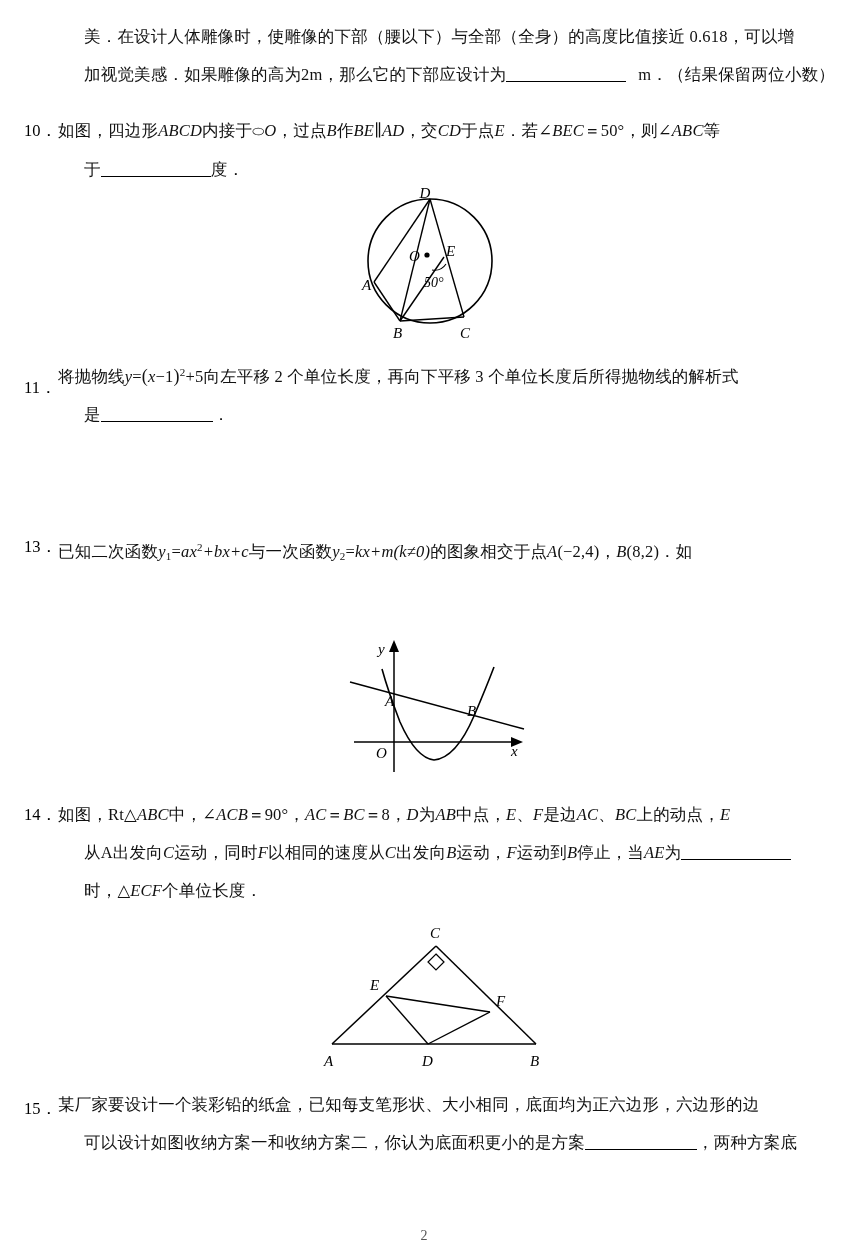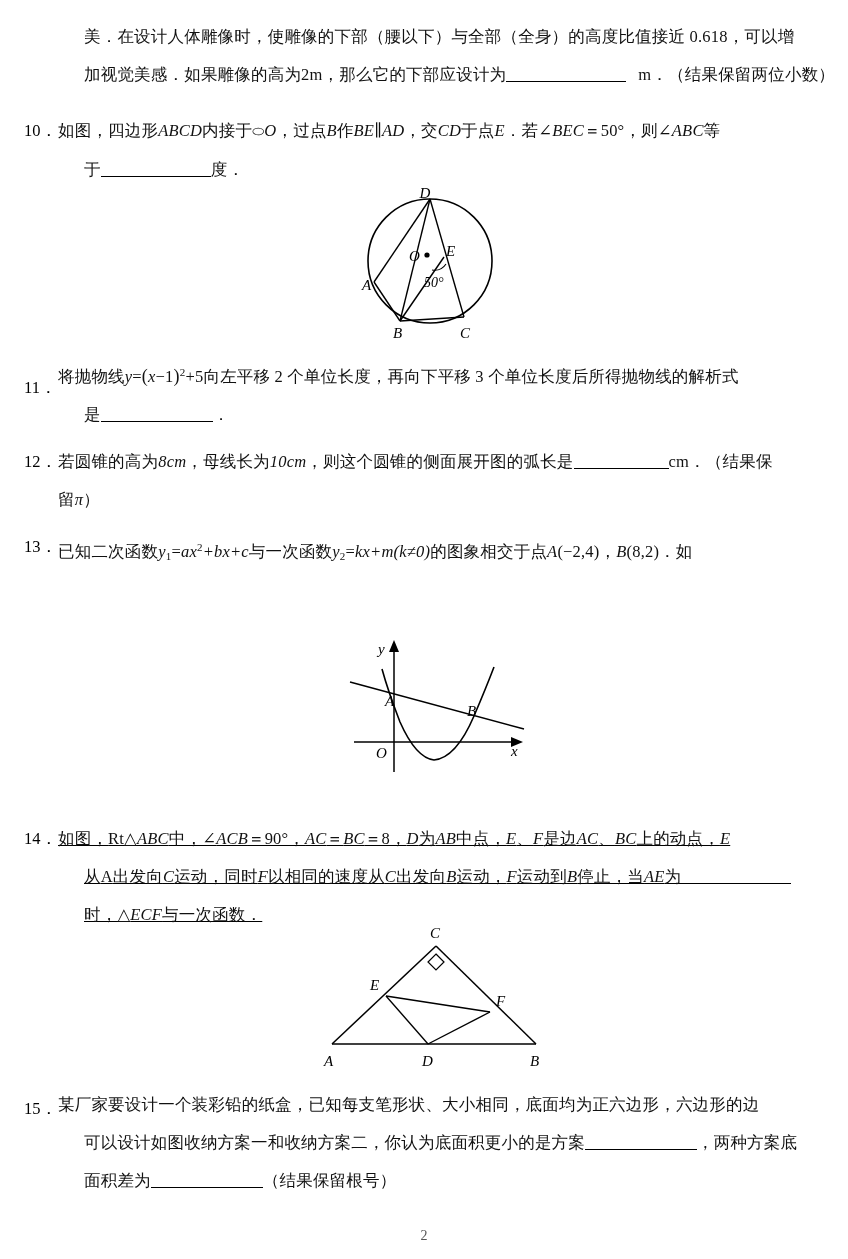--- a/index.html
+++ b/index.html
@@ -128,25 +128,20 @@
       <text x="72" y="101" font-size="14" font-style="normal">50°</text>
     </svg>
   </div>
 
   <div class="q-block" style="top:353px;">
     <div class="num" style="top:16px;">11．</div>
     <div class="line indent1"><span>将抛物线</span><span class="v">y</span><span class="vu">=</span><span class="vu" style="font-size:18px;">(</span><span class="v">x</span><span class="vu">−1</span><span class="vu" style="font-size:18px;">)</span><span class="sup" style="font-style:normal;">2</span><span class="vu">+5</span><span>向左平移 2 个单位长度，再向下平移 3 个单位长度后所得抛物线的解析式</span></div>
     <div class="line indent2"><span>是</span><span class="blank" style="width:112px;"></span><span>．</span></div>
   </div>
 
-  <div class="q-block" style="top:443px;">
-    <div class="num" style="top:0;">12．</div>
-    <div class="line indent1"><span>若圆锥的高为</span><span class="v">8cm</span><span>，母线长为</span><span class="v">10cm</span><span>，则这个圆锥的侧面展开图的弧长是</span><span class="blank" style="width:95px;"></span><span>cm．（结果保</span></div>
-    <div class="line indent1"><span>留</span><span class="v">π</span><span>）</span></div>
-  </div>
 
   <div class="q-block" style="top:528px;">
     <div class="num" style="top:0;">13．</div>
     <div class="line indent1"><span>已知二次函数</span><span class="v">y</span><span class="sub" style="font-style:normal;">1</span><span class="vu">=</span><span class="v">ax</span><span class="sup" style="font-style:normal;">2</span><span class="v">+bx+c</span><span>与一次函数</span><span class="v">y</span><span class="sub" style="font-style:normal;">2</span><span class="vu">=</span><span class="v">kx+m</span><span class="v">(k≠0)</span><span>的图象相交于点</span><span class="v">A</span><span class="vu">(−2,4)</span><span>，</span><span class="v">B</span><span class="vu">(8,2)</span><span>．如</span></div>
   </div>
 
   <div class="fig" style="top:636px; left:348px;">
     <svg width="180" height="140" viewBox="0 0 180 140">
 
       <line x1="6" y1="106" x2="163" y2="106" stroke="#000" stroke-width="1.5"></line>
@@ -159,25 +154,25 @@
 
       <line x1="2" y1="46" x2="176" y2="93" stroke="#000" stroke-width="1.5"></line>
       <text x="37" y="70" font-size="15">A</text>
       <text x="119" y="80" font-size="15">B</text>
       <text x="28" y="122" font-size="15">O</text>
       <text x="163" y="120" font-size="15">x</text>
       <text x="30" y="18" font-size="15">y</text>
     </svg>
   </div>
 
-  <div class="q-block" style="top:820px;text-decoration:underline;">
+  <div class="q-block" style="top:796px;">
     <div class="num" style="top:0;">14．</div>
     <div class="line indent1"><span>如图，</span><span class="vu">Rt△</span><span class="v">ABC</span><span>中，∠</span><span class="v">ACB</span><span>＝90°，</span><span class="v">AC</span><span>＝</span><span class="v">BC</span><span>＝8，</span><span class="v">D</span><span>为</span><span class="v">AB</span><span>中点，</span><span class="v">E</span><span>、</span><span class="v">F</span><span>是边</span><span class="v">AC</span><span>、</span><span class="v">BC</span><span>上的动点，</span><span class="v">E</span></div>
     <div class="line indent2"><span>从</span><span class="vu">A</span><span>出发向</span><span class="v">C</span><span>运动，同时</span><span class="v">F</span><span>以相同的速度从</span><span class="v">C</span><span>出发向</span><span class="v">B</span><span>运动，</span><span class="v">F</span><span>运动到</span><span class="v">B</span><span>停止，当</span><span class="v">AE</span><span>为</span><span class="blank" style="width:110px;"></span></div>
-    <div class="line indent2"><span>时，△</span><span class="v">ECF</span><span>与一次函数．</span></div>
+    <div class="line indent2"><span>时，△</span><span class="v">ECF</span><span>个单位长度．</span></div>
   </div>
 
   <div class="fig" style="top:916px; left:318px;">
     <svg width="240" height="160" viewBox="0 0 240 160">
 
       <line x1="14" y1="128" x2="218" y2="128" stroke="#000" stroke-width="1.5"></line>
       <line x1="14" y1="128" x2="118" y2="30" stroke="#000" stroke-width="1.5"></line>
       <line x1="118" y1="30" x2="218" y2="128" stroke="#000" stroke-width="1.5"></line>
 
       <line x1="68" y1="80" x2="172" y2="96" stroke="#000" stroke-width="1.4"></line>
@@ -191,18 +186,17 @@
       <text x="6" y="150" font-size="15">A</text>
       <text x="104" y="150" font-size="15">D</text>
       <text x="212" y="150" font-size="15">B</text>
     </svg>
   </div>
 
   <div class="q-block" style="top:1086px;">
     <div class="num" style="top:4px;">15．</div>
     <div class="line indent1">某厂家要设计一个装彩铅的纸盒，已知每支笔形状、大小相同，底面均为正六边形，六边形的边</div>
     <div class="line indent2"><span>可以设计如图收纳方案一和收纳方案二，你认为底面积更小的是方案</span><span class="blank" style="width:112px;"></span><span>，两种方案底</span></div>
-    <div class="line indent2"><span>面积差为</span><span class="blank" style="width:112px;"></span><span>（结果保留根号）</span></div>
   </div>
 
   <div class="pagenum">2</div>
 
 </div>
 
 </body></html>

